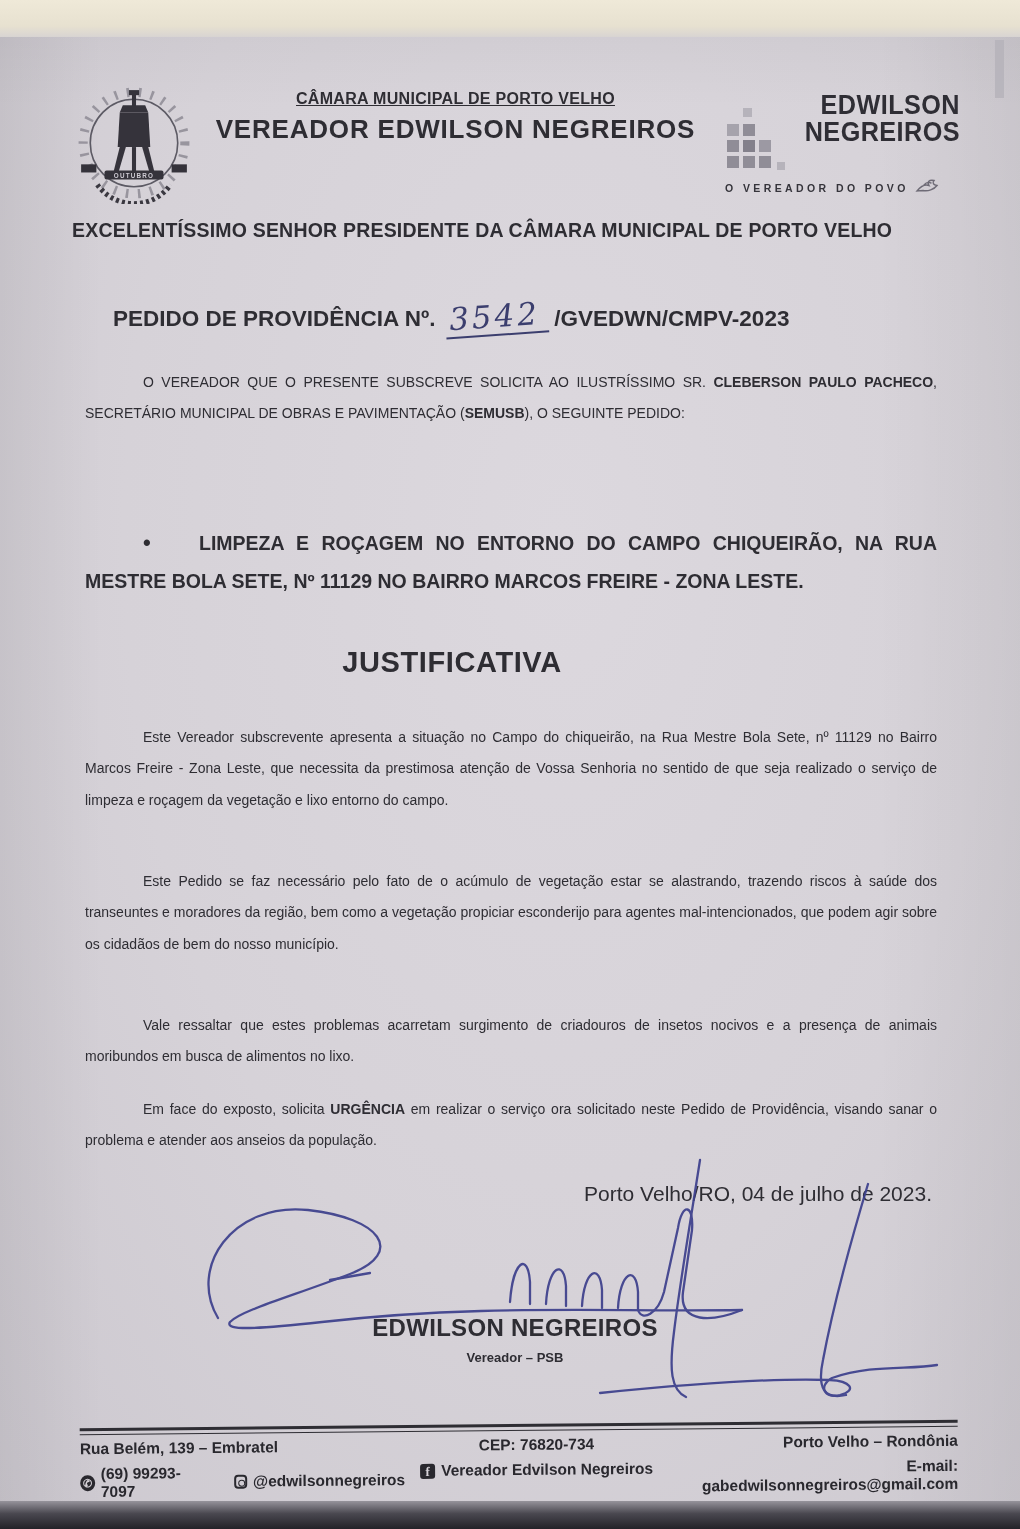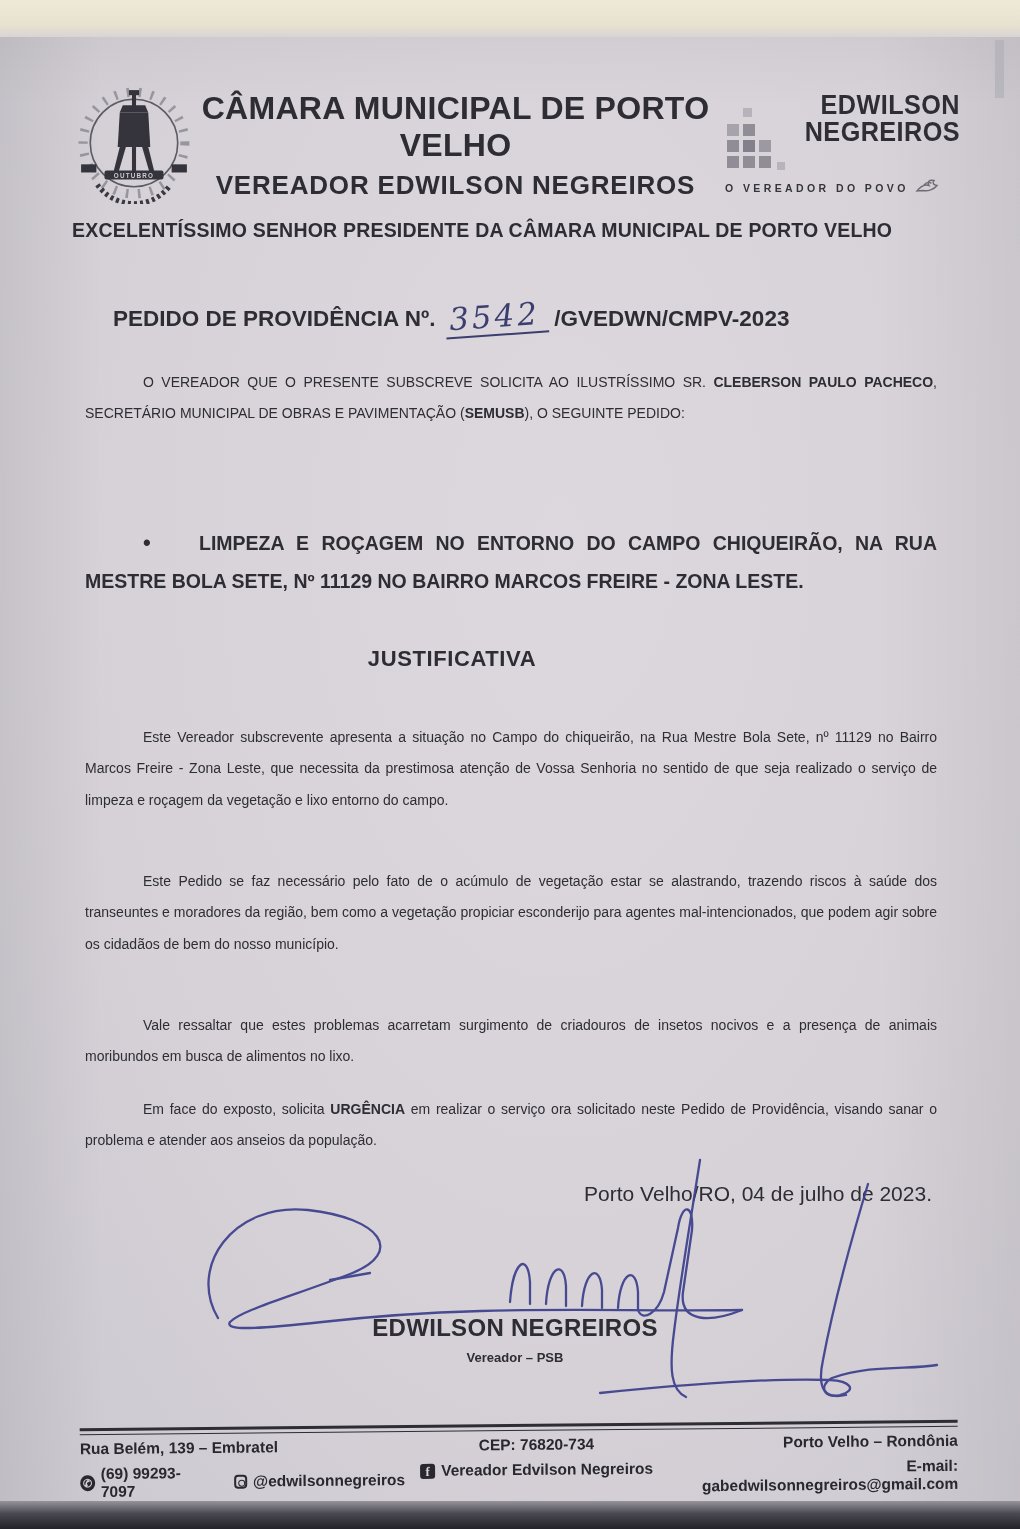--- a/index.html
+++ b/index.html
@@ -15,21 +15,21 @@
   .band-top { position:absolute; left:0; top:0; width:100%; height:37px;
     background:linear-gradient(180deg,#efe9d8 0%, #e7e1d0 70%, #d8d4d2 100%); }
   .band-bottom { position:absolute; left:0; bottom:0; width:100%; height:28px;
     background:linear-gradient(180deg, #96939b 0%, #4a4850 45%, #232228 100%); }
   .smudge-tr { position:absolute; left:995px; top:40px; width:9px; height:58px;
     background:#b4b1b9; opacity:.8; }
 
   
   .seal { position:absolute; left:72px; top:84px; width:124px; height:120px; }
   .header-center { position:absolute; left:198px; top:90px; width:515px; text-align:center; }
-  .hc1 { font-size:32px; font-weight:bold; letter-spacing:.3px; }
+  .hc1 { font-size:16px; font-weight:bold; letter-spacing:.3px;text-decoration:underline; }
   .hc2 { font-size:23px; font-weight:bold; margin-top:5px; }
   .hc3 { font-size:26px; font-weight:bold; letter-spacing:.8px; margin-top:6px; }
   .brand { position:absolute; left:725px; top:92px; width:235px; }
   .brand-row { display:flex; align-items:flex-start; }
   .brand-blocks { flex:0 0 auto; margin-top:8px; }
   .brand-names { flex:1; text-align:right; transform:scaleX(.9); transform-origin:right;
     font-weight:bold; color:#2f2e35; font-size:28px; line-height:.96; letter-spacing:.5px; }
   .brand-tag { margin-top:4px; display:flex; align-items:flex-end; justify-content:flex-start; gap:6px;
     font-size:10.5px; font-weight:bold; letter-spacing:3.4px; color:#35343b; white-space:nowrap; }
 
@@ -42,21 +42,21 @@
     font-weight:normal; font-size:31px; color:#3b3e6e; letter-spacing:3px;
     transform:rotate(-4deg) translateY(1px); border-bottom:2.5px solid #3b3e6e;
     padding:0 8px 0 4px; margin:0 6px 0 10px; }
   .par { position:absolute; left:85px; width:852px; font-size:14px; line-height:2.18;
     text-align:justify; text-indent:58px; }
   .intro { top:367px; }
   .bullet-par { position:absolute; left:85px; top:522px; width:852px; font-size:19.5px;
     font-weight:bold; line-height:1.88; text-align:justify; text-indent:58px; }
   .bullet-dot { display:inline-block; width:56px; text-indent:0; font-size:22px; }
   .justif-h { position:absolute; left:0; top:646px; width:904px; text-align:center;
-    font-size:22px; font-weight:bold; letter-spacing:.6px; }
+    font-size:29px; font-weight:bold; letter-spacing:.6px; }
   .jp1 { top:722px; line-height:2.24; }
   .jp2 { top:866px; line-height:2.24; }
   .jp3 { top:1010px; line-height:2.24; }
   .jp4 { top:1094px; line-height:2.24; }
 
   .date-line { position:absolute; right:88px; top:1182px; font-size:21px; }
 
   .signature-wrap { position:absolute; left:180px; top:1150px; width:760px; height:255px; }
   .sig-name-block { position:absolute; left:285px; top:1314px; width:460px; text-align:center;
     font-weight:bold; }

